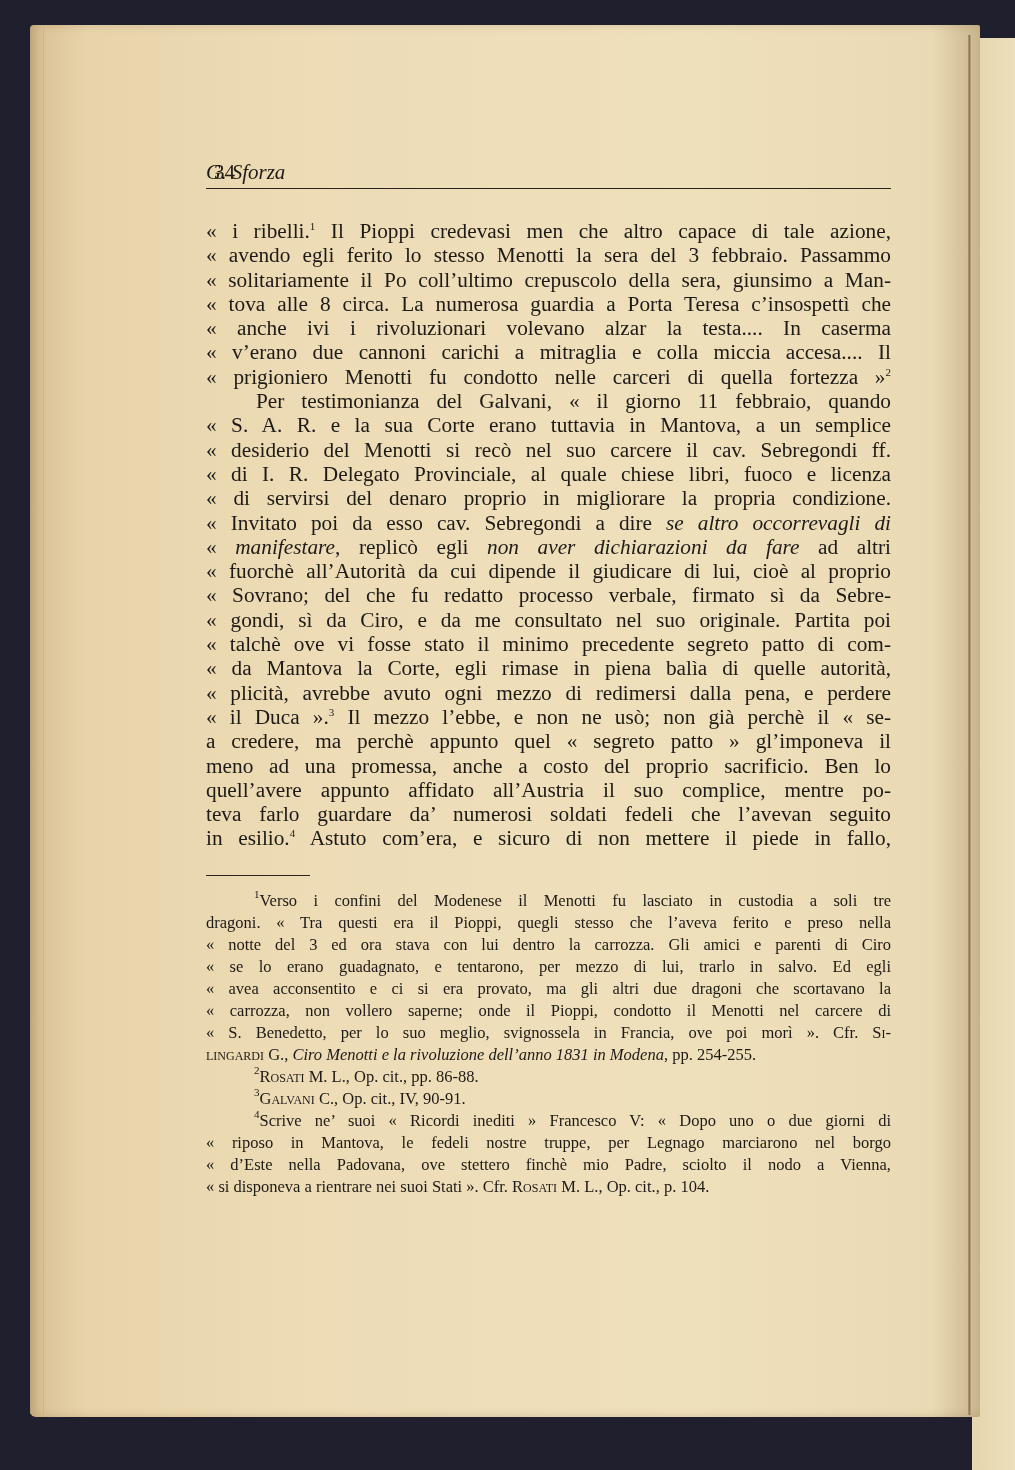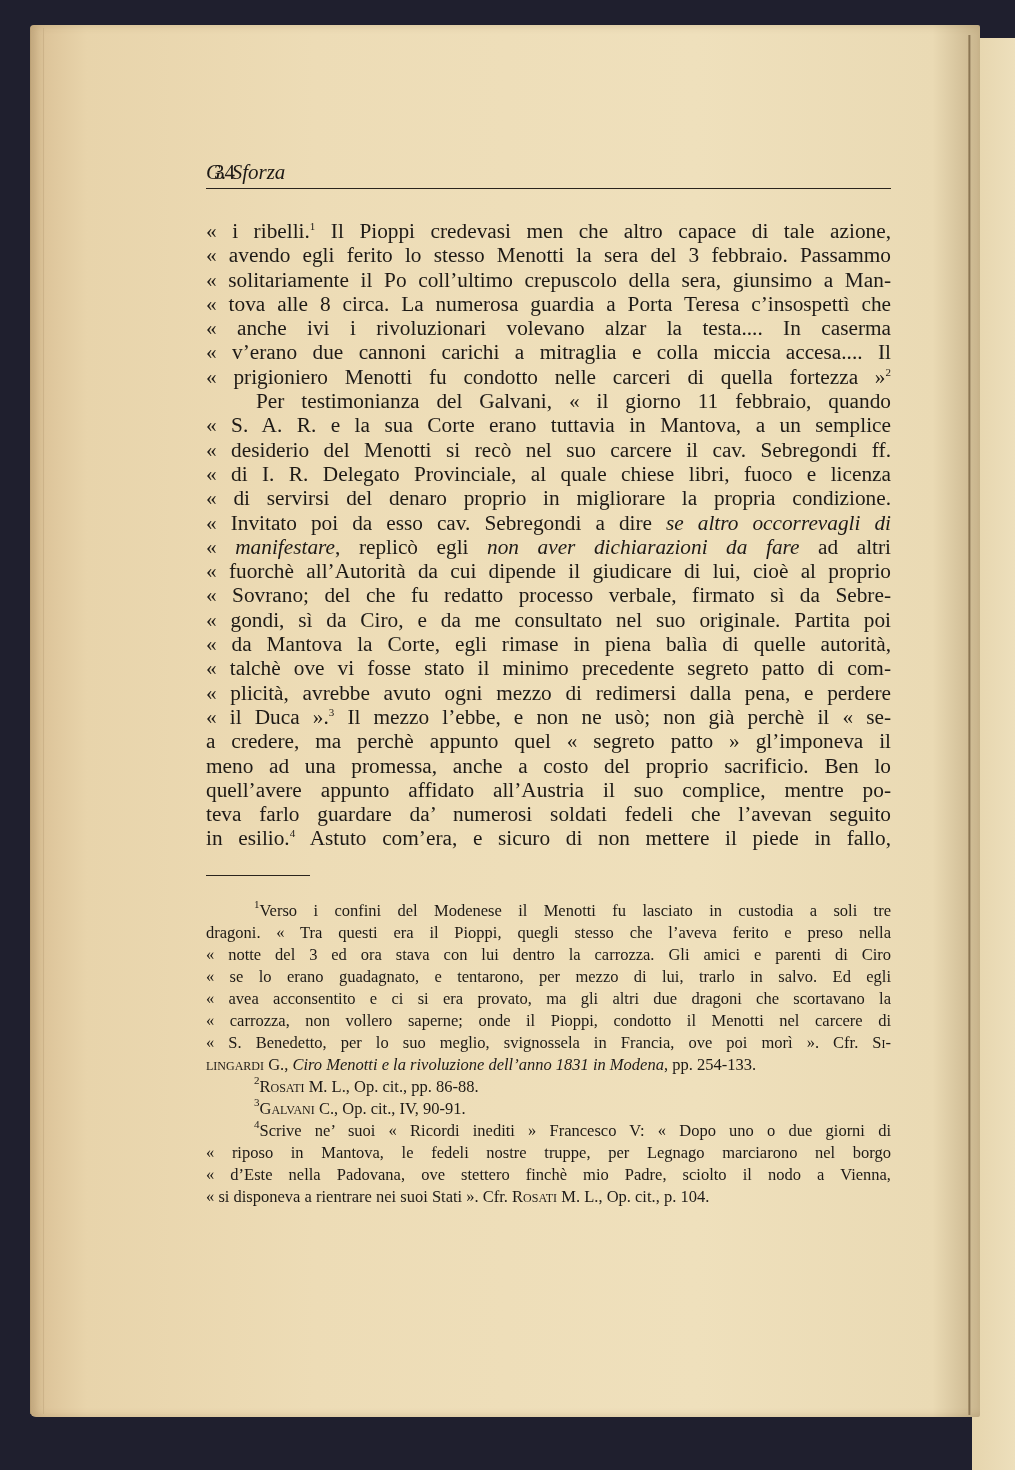--- a/index.html
+++ b/index.html
@@ -43,21 +43,21 @@
     font-size: 21.3px; line-height: 24.3px;
     text-align: justify; text-align-last: justify;
   }
   .body-text .line { display: block; white-space: nowrap; text-align: justify; text-align-last: justify; }
   .body-text .line.indent { padding-left: 50px; }
   sup { font-size: 11px; vertical-align: 8px; line-height: 0; }
   .fn-rule {
     margin-top: 24px; width: 104px; height: 0; border-top: 1.5px solid #2a241d;
   }
   .footnotes {
-    margin-top: 24px;
+    margin-top: 14px;
     font-size: 16.5px; line-height: 22px;
   }
   .footnotes .line { display: block; white-space: nowrap; text-align: justify; text-align-last: justify; }
   .footnotes .line.indent { padding-left: 48px; }
   .footnotes .line.left { text-align-last: left; }
   .sc { font-variant: small-caps; }
   i { font-style: italic; }
 </style>
 </head>
 <body>
@@ -84,42 +84,42 @@
       <span class="line indent"><span>Per testimonianza del Galvani, « il giorno 11 febbraio, quando</span></span>
       <span class="line"><span>« S. A. R. e la sua Corte erano tuttavia in Mantova, a un semplice</span></span>
       <span class="line"><span>« desiderio del Menotti si recò nel suo carcere il cav. Sebregondi ff.</span></span>
       <span class="line"><span>« di I. R. Delegato Provinciale, al quale chiese libri, fuoco e licenza</span></span>
       <span class="line"><span>« di servirsi del denaro proprio in migliorare la propria condizione.</span></span>
       <span class="line"><span>« Invitato poi da esso cav. Sebregondi a dire </span><i>se altro occorrevagli di</i></span>
       <span class="line"><span>« </span><i>manifestare</i><span>, replicò egli </span><i>non aver dichiarazioni da fare</i><span> ad altri</span></span>
       <span class="line"><span>« fuorchè all’Autorità da cui dipende il giudicare di lui, cioè al proprio</span></span>
       <span class="line"><span>« Sovrano; del che fu redatto processo verbale, firmato sì da Sebre-</span></span>
       <span class="line"><span>« gondi, sì da Ciro, e da me consultato nel suo originale. Partita poi</span></span>
+      <span class="line"><span>« talchè ove vi fosse stato il minimo precedente segreto patto di com-</span></span>
       <span class="line"><span>« da Mantova la Corte, egli rimase in piena balìa di quelle autorità,</span></span>
-      <span class="line"><span>« talchè ove vi fosse stato il minimo precedente segreto patto di com-</span></span>
       <span class="line"><span>« plicità, avrebbe avuto ogni mezzo di redimersi dalla pena, e perdere</span></span>
       <span class="line"><span>« il Duca ».</span><sup>3</sup><span> Il mezzo l’ebbe, e non ne usò; non già perchè il « se-</span></span>
       <span class="line"><span>a credere, ma perchè appunto quel « segreto patto » gl’imponeva il</span></span>
       <span class="line"><span>meno ad una promessa, anche a costo del proprio sacrificio. Ben lo</span></span>
       <span class="line"><span>quell’avere appunto affidato all’Austria il suo complice, mentre po-</span></span>
       <span class="line"><span>teva farlo guardare da’ numerosi soldati fedeli che l’avevan seguito</span></span>
       <span class="line"><span>in esilio.</span><sup>4</sup><span> Astuto com’era, e sicuro di non mettere il piede in fallo,</span></span>
     </div>
 
   <div class="fn-rule"></div>
 
   <div class="footnotes" id="footnotes">
       <span class="line indent"><sup>1</sup><span>Verso i confini del Modenese il Menotti fu lasciato in custodia a soli tre</span></span>
       <span class="line"><span>dragoni. « Tra questi era il Pioppi, quegli stesso che l’aveva ferito e preso nella</span></span>
       <span class="line"><span>« notte del 3 ed ora stava con lui dentro la carrozza. Gli amici e parenti di Ciro</span></span>
       <span class="line"><span>« se lo erano guadagnato, e tentarono, per mezzo di lui, trarlo in salvo. Ed egli</span></span>
       <span class="line"><span>« avea acconsentito e ci si era provato, ma gli altri due dragoni che scortavano la</span></span>
       <span class="line"><span>« carrozza, non vollero saperne; onde il Pioppi, condotto il Menotti nel carcere di</span></span>
       <span class="line"><span>« S. Benedetto, per lo suo meglio, svignossela in Francia, ove poi morì ». Cfr. </span><span class="sc">Si-</span></span>
-      <span class="line left"><span class="sc">lingardi</span><span> G., </span><i>Ciro Menotti e la rivoluzione dell’anno 1831 in Modena</i><span>, pp. 254-133.</span></span>
+      <span class="line left"><span class="sc">lingardi</span><span> G., </span><i>Ciro Menotti e la rivoluzione dell’anno 1831 in Modena</i><span>, pp. 254-255.</span></span>
       <span class="line indent left"><sup>2</sup><span class="sc">Rosati</span><span> M. L., Op. cit., pp. 86-88.</span></span>
       <span class="line indent left"><sup>3</sup><span class="sc">Galvani</span><span> C., Op. cit., IV, 90-91.</span></span>
       <span class="line indent"><sup>4</sup><span>Scrive ne’ suoi « Ricordi inediti » Francesco V: « Dopo uno o due giorni di</span></span>
       <span class="line"><span>« riposo in Mantova, le fedeli nostre truppe, per Legnago marciarono nel borgo</span></span>
       <span class="line"><span>« d’Este nella Padovana, ove stettero finchè mio Padre, sciolto il nodo a Vienna,</span></span>
       <span class="line left"><span>« si disponeva a rientrare nei suoi Stati ». Cfr. </span><span class="sc">Rosati</span><span> M. L., Op. cit., p. 104.</span></span>
     </div>
 </div>
 
 </body></html>

